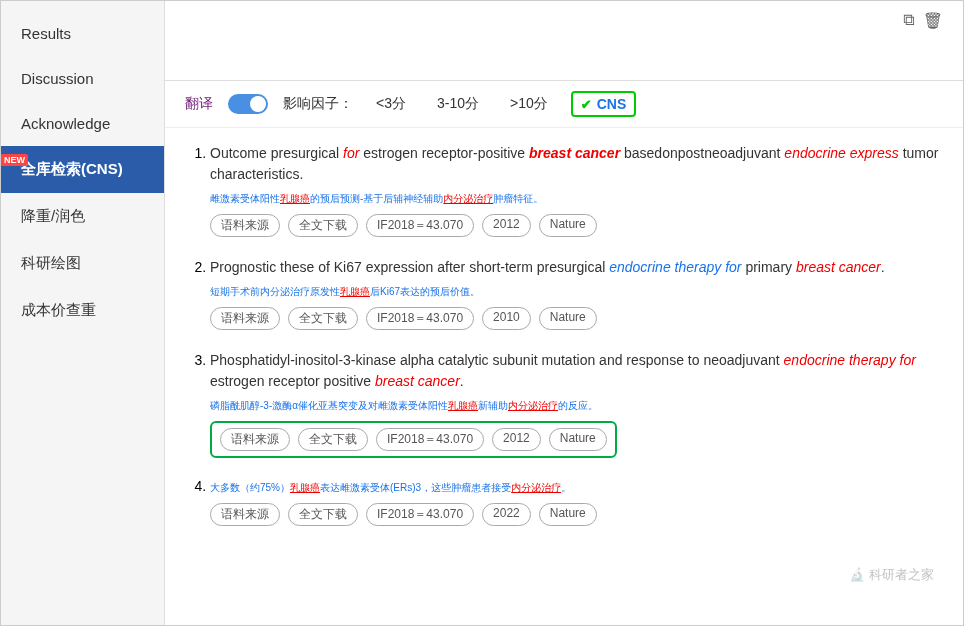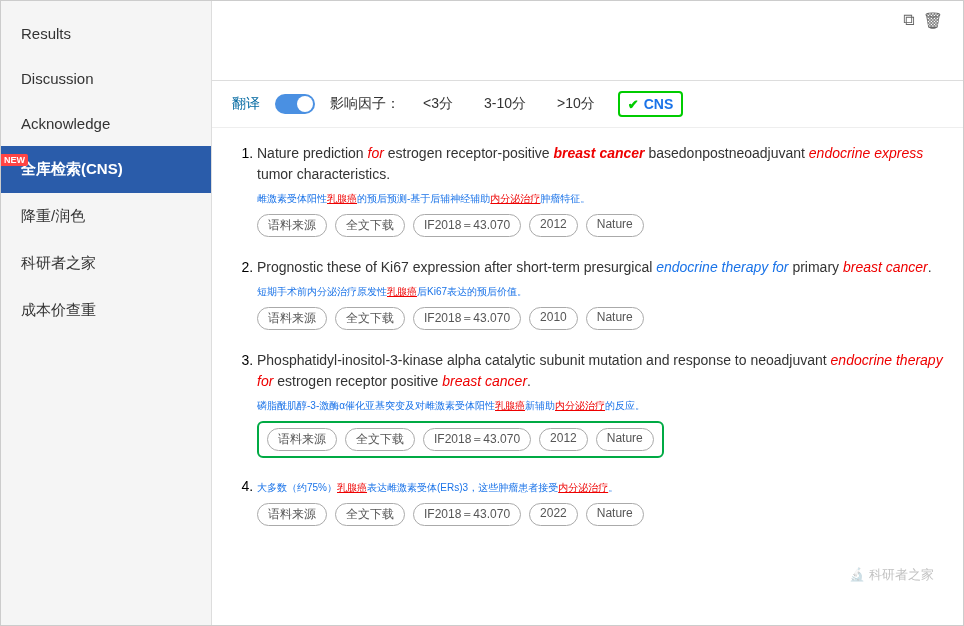--- a/index.html
+++ b/index.html
@@ -16,21 +16,21 @@
       width: 964px;
       min-height: 626px;
       background: #fff;
       border: 1px solid #ccc;
       display: flex;
       flex-direction: row;
       box-shadow: 2px 2px 10px rgba(0,0,0,0.15);
     }
     
     .sidebar {
-      width: 211px;
+      width: 164px;
       background: #f5f5f5;
       border-right: 1px solid #ddd;
       display: flex;
       flex-direction: column;
       padding-top: 10px;
       flex-shrink: 0;
       position: relative;
     }
     .sidebar-item {
       padding: 14px 20px;
@@ -91,21 +91,21 @@
     
     .filter-bar {
       display: flex;
       align-items: center;
       padding: 10px 20px;
       gap: 15px;
       border-bottom: 1px solid #eee;
       background: #fff;
     }
     .filter-label {
-      color: #0369a1;
+      color: #701a75;
       font-size: 14px;
     }
     .toggle-switch {
       width: 40px;
       height: 20px;
       background: #4a90e2;
       border-radius: 10px;
       position: relative;
       cursor: pointer;
       display: inline-block;
@@ -221,21 +221,21 @@
 <div class="window">
 
   <div class="sidebar">
 
     <div id="sidebar-items">
         <div class="sidebar-item"><span>Results</span></div>
         <div class="sidebar-item"><span>Discussion</span></div>
         <div class="sidebar-item"><span>Acknowledge</span></div>
         <div class="sidebar-item active sidebar-item-new"><span class="new-badge">NEW</span><span>全库检索(CNS)</span></div>
         <div class="sidebar-item"><span>降重/润色</span></div>
-        <div class="sidebar-item"><span>科研者之家</span></div>
+        <div class="sidebar-item"><span>科研绘图</span></div>
         <div class="sidebar-item"><span>成本价查重</span></div>
       </div>
   </div>
 
   <div class="main">
 
     <div class="top-bar">
       <div class="top-bar-icons">
         <span class="icon-btn">⧉</span>
         <span class="icon-btn">🗑</span>
@@ -251,21 +251,21 @@
       <span class="filter-option">&gt;10分</span>
       <span class="filter-option active-check">
         <span class="checkmark">✔</span>
         <span>CNS</span>
       </span>
     </div>
 
     <div class="results-area">
       <ol id="results-list">
           <li>
-            <div class="result-title"><span>Nature prediction </span><span class="italic-red">for</span><span> estrogen receptor-positive </span><span class="bold-red">breast cancer</span><span> basedonpostneoadjuvant </span><span class="italic-red">endocrine express</span><span> tumor characteristics.</span></div>
+            <div class="result-title"><span>Outcome presurgical </span><span class="italic-red">for</span><span> estrogen receptor-positive </span><span class="bold-red">breast cancer</span><span> basedonpostneoadjuvant </span><span class="italic-red">endocrine express</span><span> tumor characteristics.</span></div>
             <div class="chinese-trans">雌激素受体阳性<span class="underline-red">乳腺癌</span>的预后预测-基于后辅神经辅助<span class="underline-red">内分泌治疗</span>肿瘤特征。</div>
             <div class="tags" style="padding-left: 0px;">
               <span class="tag">语料来源</span>
               <span class="tag">全文下载</span>
               <span class="tag">IF2018＝43.070</span>
               <span class="tag">2012</span>
               <span class="tag">Nature</span>
             </div>
           </li>
           <li>

